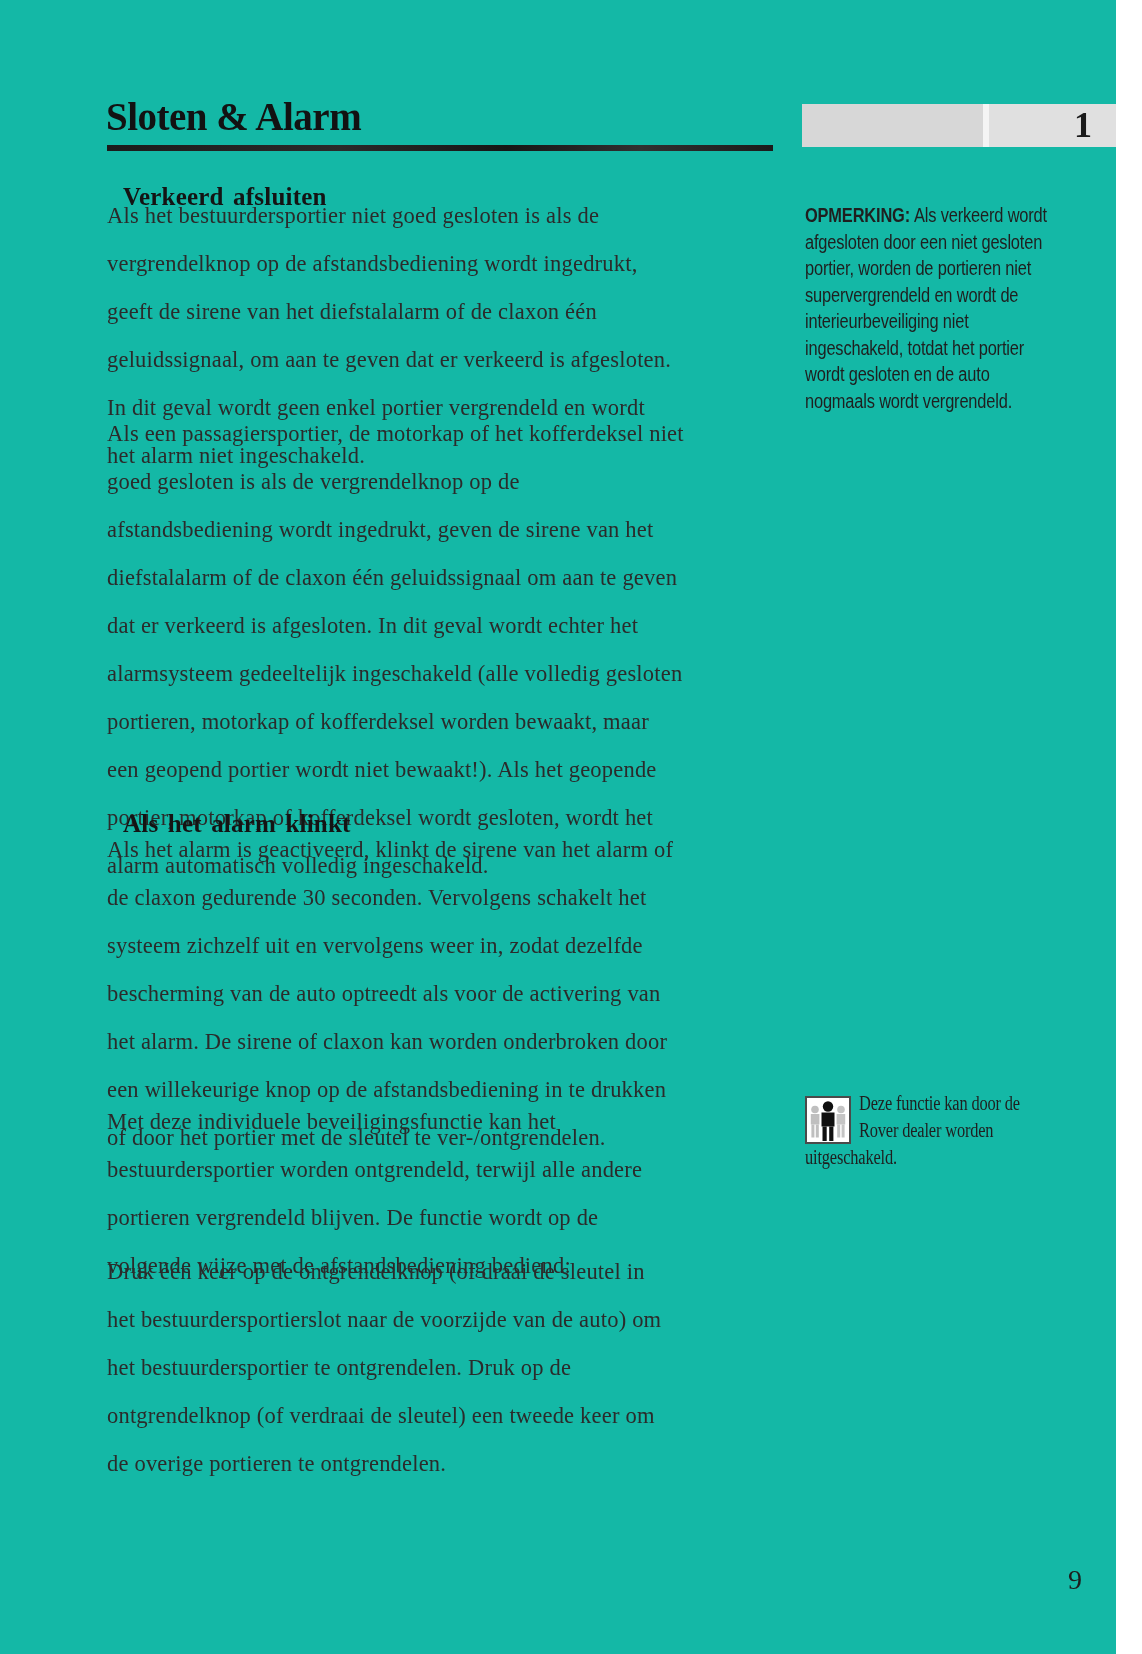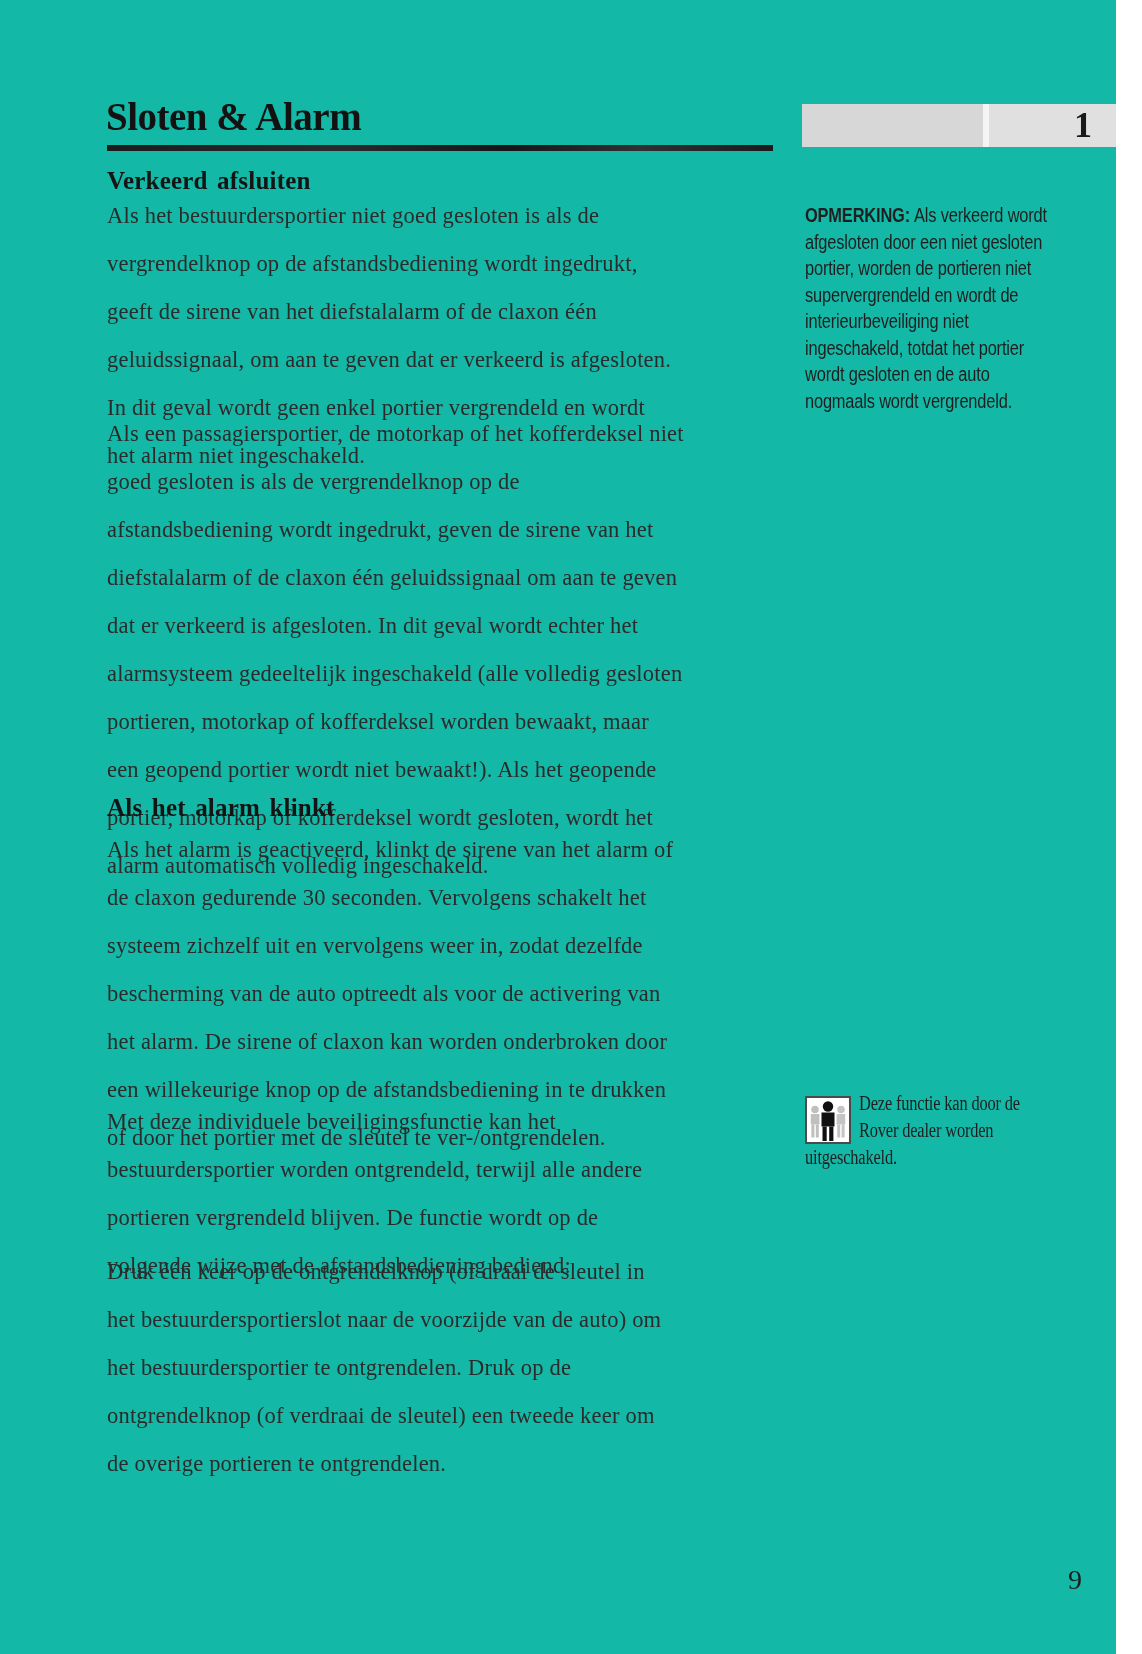--- a/index.html
+++ b/index.html
@@ -37,21 +37,21 @@
     background:#e0e0e0;
   }
   .chapter-num{
     position:absolute;right:26px;top:0;
     line-height:43px;
     font-size:36px;font-weight:bold;color:#1a1a1a;
     font-family:"Liberation Serif","DejaVu Serif",serif;
   }
   .sec-heading{
     position:absolute;left:107px;
-    margin:0;
+    margin:16px;
     font-size:25px;font-weight:bold;color:#141414;
     letter-spacing:0.2px;word-spacing:3px;
     font-family:"Liberation Serif","DejaVu Serif",serif;
   }
   #h1{top:167px;}
   #h2{top:794px;}
   #h3{top:1064px;}
   .body-par{
     position:absolute;left:107px;width:700px;
     margin:0;

